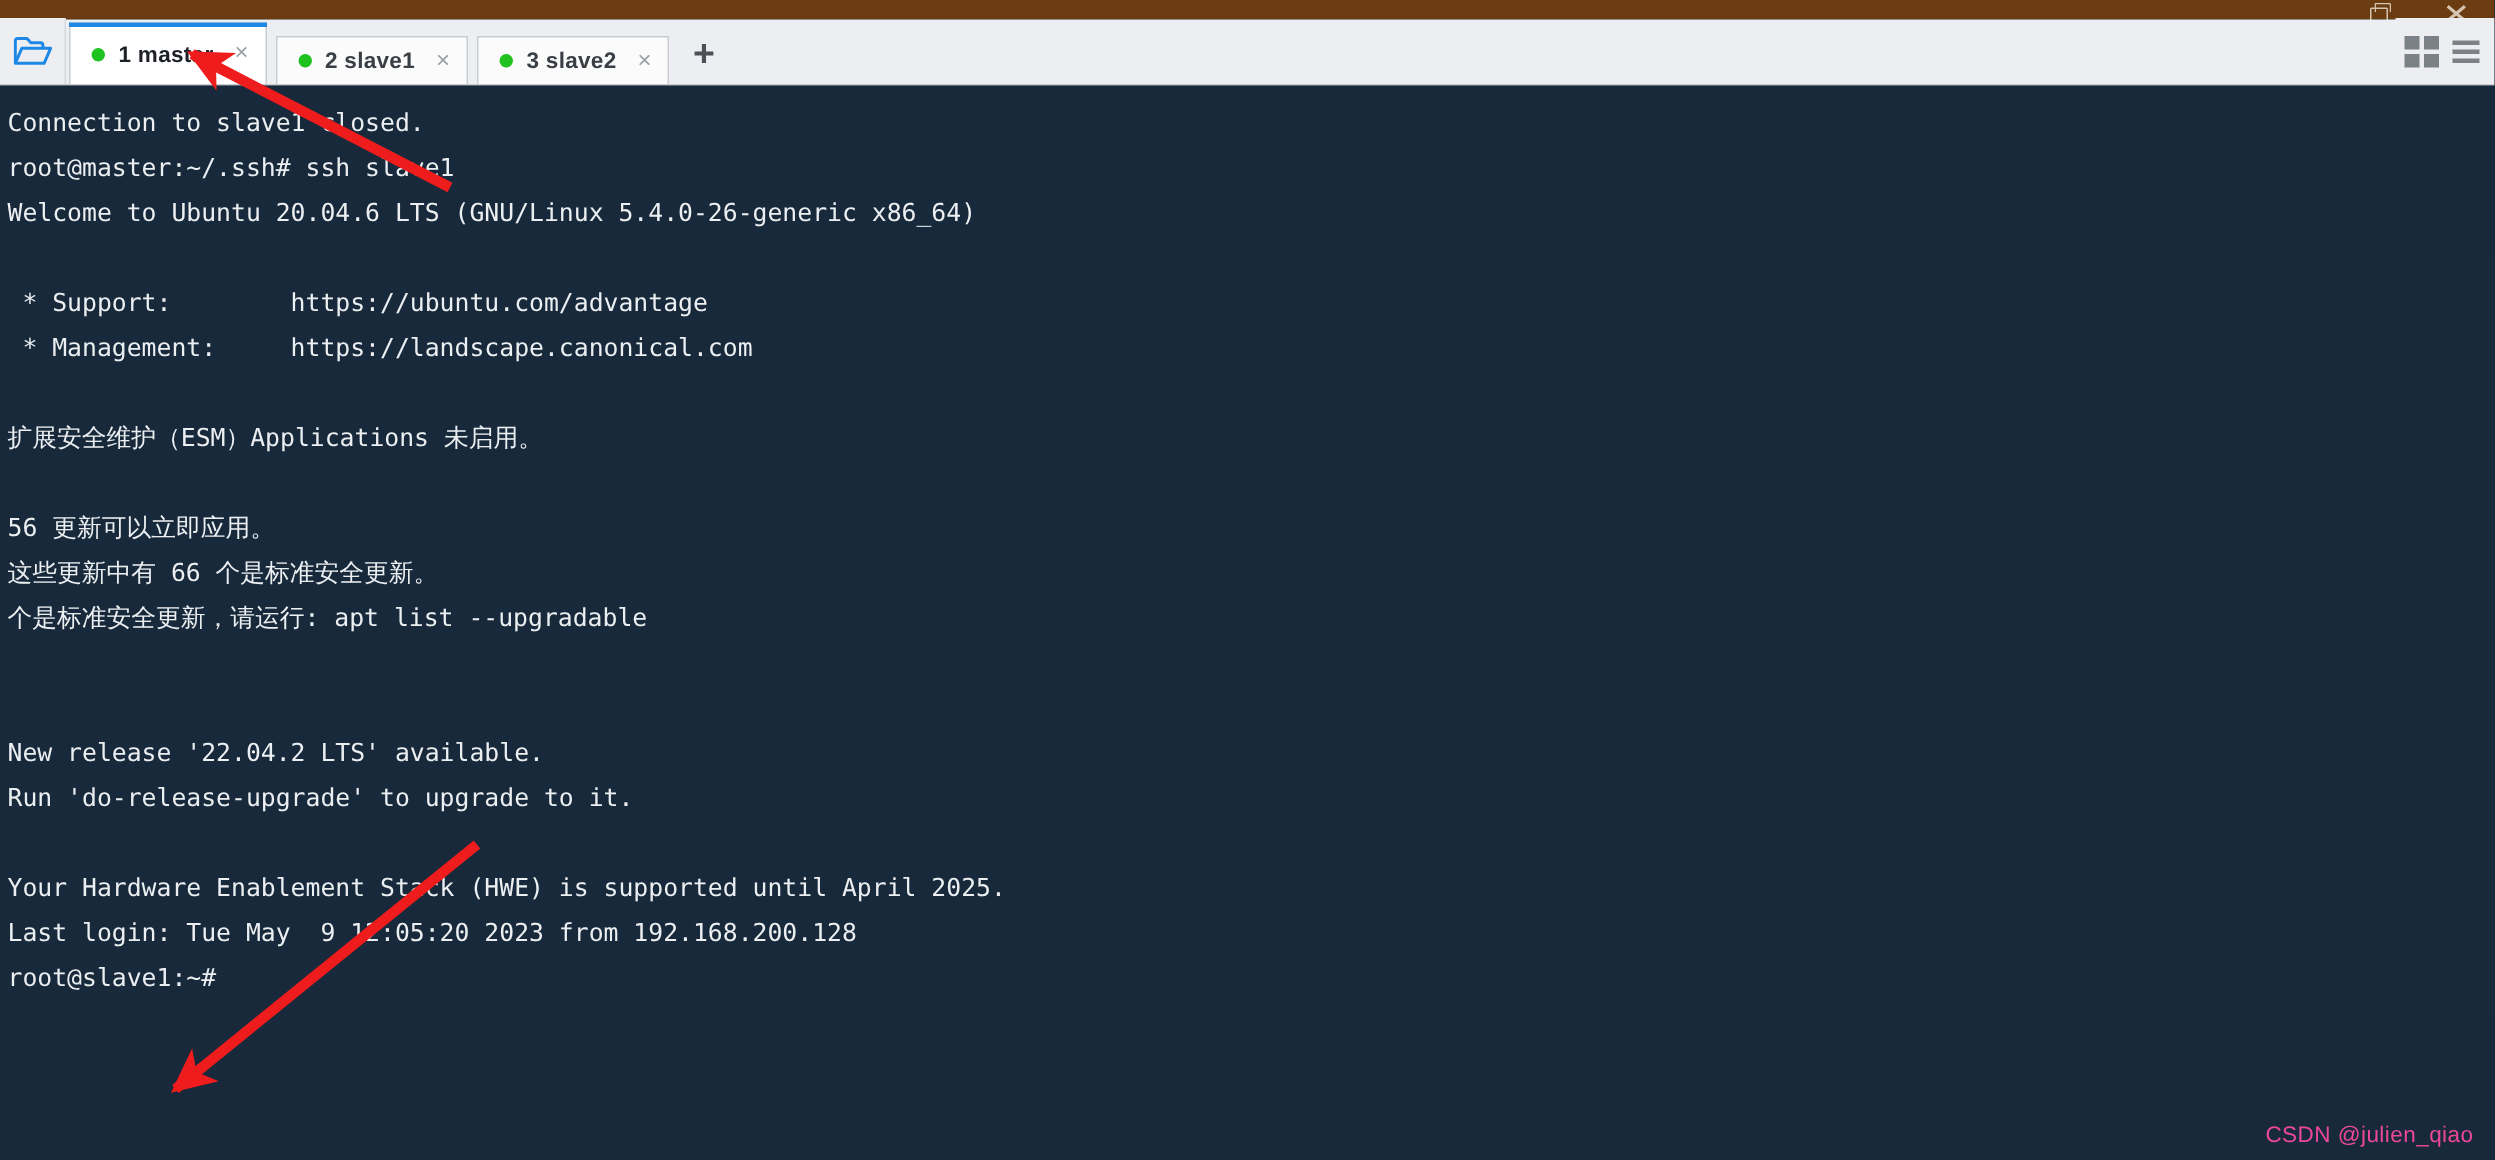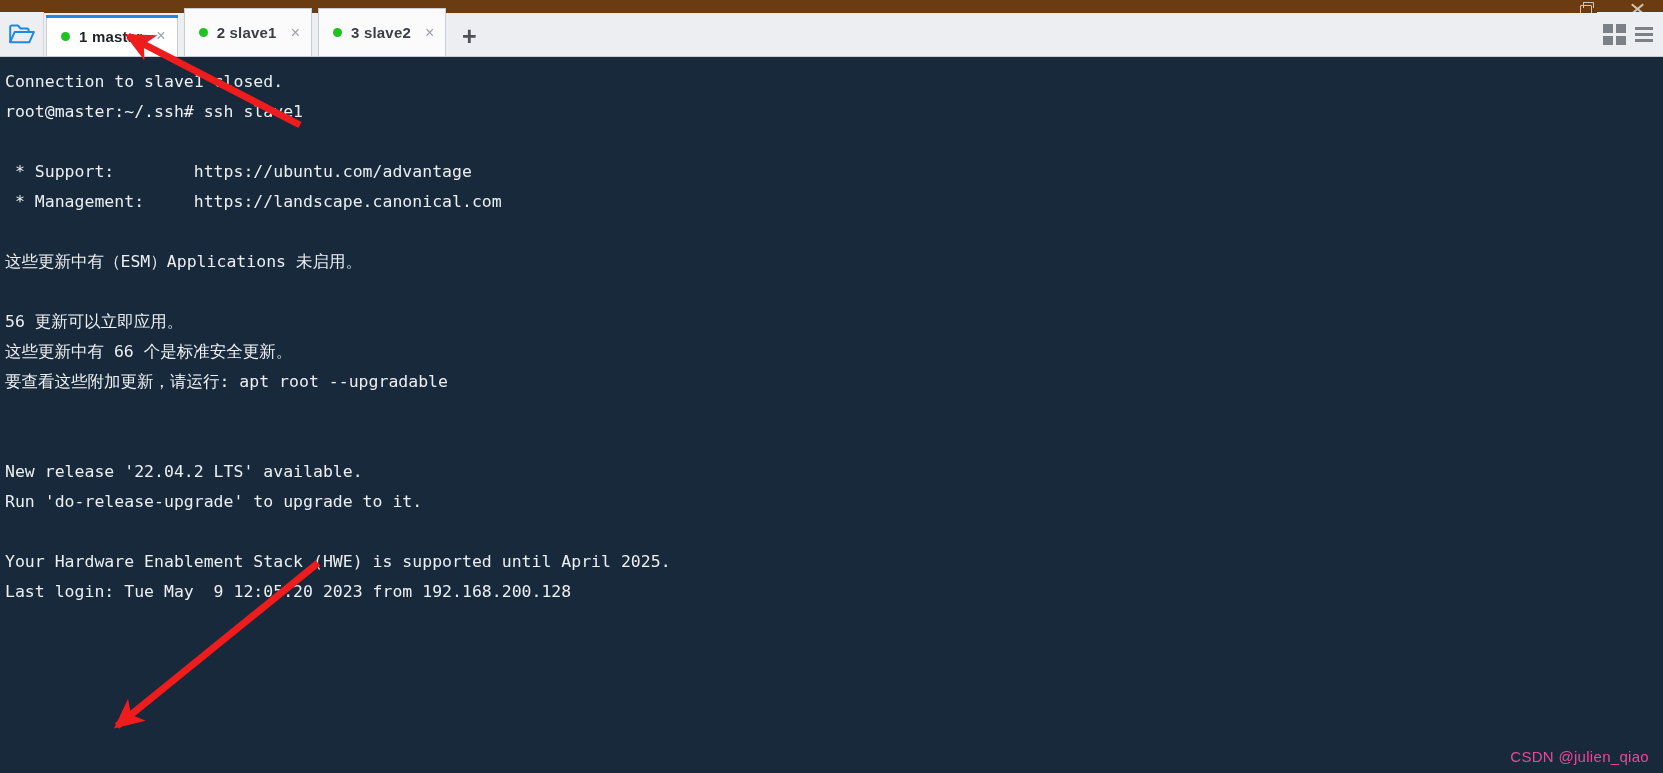--- a/index.html
+++ b/index.html
@@ -94,21 +94,21 @@
 
   .tabs {
     display: flex;
     align-items: flex-end;
     height: 44px;
     padding-left: 2px;
   }
 
   .tab {
     position: relative;
-    height: 48px;
+    height: 32px;
     display: flex;
     align-items: center;
     gap: 9px;
     padding: 0 11px 0 14px;
     margin-right: 6px;
     background: #fbfbfc;
     border: 1px solid #c9ccd1;
     border-bottom: none;
     font-family: "Liberation Sans", sans-serif;
     font-size: 15px;
@@ -283,36 +283,38 @@
         <i></i>
           <i></i>
           <i></i>
       </span>
     </div>
   </div>
 
   <div class="terminal">
     <div class="tline">Connection to slave1 closed.</div>
     <div class="tline">root@master:~/.ssh# ssh slave1</div>
+    <div class="tline">Welcome to Ubuntu 20.04.6 LTS (GNU/Linux 5.4.0-26-generic x86_64)</div>
     <div class="tline blank">&nbsp;</div>
     <div class="tline"> * Support:        https://ubuntu.com/advantage</div>
     <div class="tline"> * Management:     https://landscape.canonical.com</div>
     <div class="tline blank">&nbsp;</div>
-    <div class="tline">这些更新中有（ESM）Applications 未启用。</div>
+    <div class="tline">扩展安全维护（ESM）Applications 未启用。</div>
     <div class="tline blank">&nbsp;</div>
     <div class="tline">56 更新可以立即应用。</div>
     <div class="tline">这些更新中有 66 个是标准安全更新。</div>
-    <div class="tline">要查看这些附加更新，请运行: apt root --upgradable</div>
+    <div class="tline">个是标准安全更新，请运行: apt list --upgradable</div>
     <div class="tline blank">&nbsp;</div>
     <div class="tline blank">&nbsp;</div>
     <div class="tline">New release '22.04.2 LTS' available.</div>
     <div class="tline">Run 'do-release-upgrade' to upgrade to it.</div>
     <div class="tline blank">&nbsp;</div>
     <div class="tline">Your Hardware Enablement Stack (HWE) is supported until April 2025.</div>
     <div class="tline">Last login: Tue May  9 12:05:20 2023 from 192.168.200.128</div>
+    <div class="tline">root@slave1:~#</div>
 
     <div class="watermark">CSDN @julien_qiao</div>
   </div>
 
   <svg class="arrows" width="1663" height="773" viewBox="0 0 1663 773">
     <defs>
       <marker id="ah" viewBox="0 0 10 10" refX="8.4" refY="5" markerWidth="4.6" markerHeight="4.6" orient="auto-start-reverse">
         <path d="M0.4 0.6 L9.6 5 L0.4 9.4 L2.8 5 Z" fill="#ee1c1c"></path>
       </marker>
     </defs>

